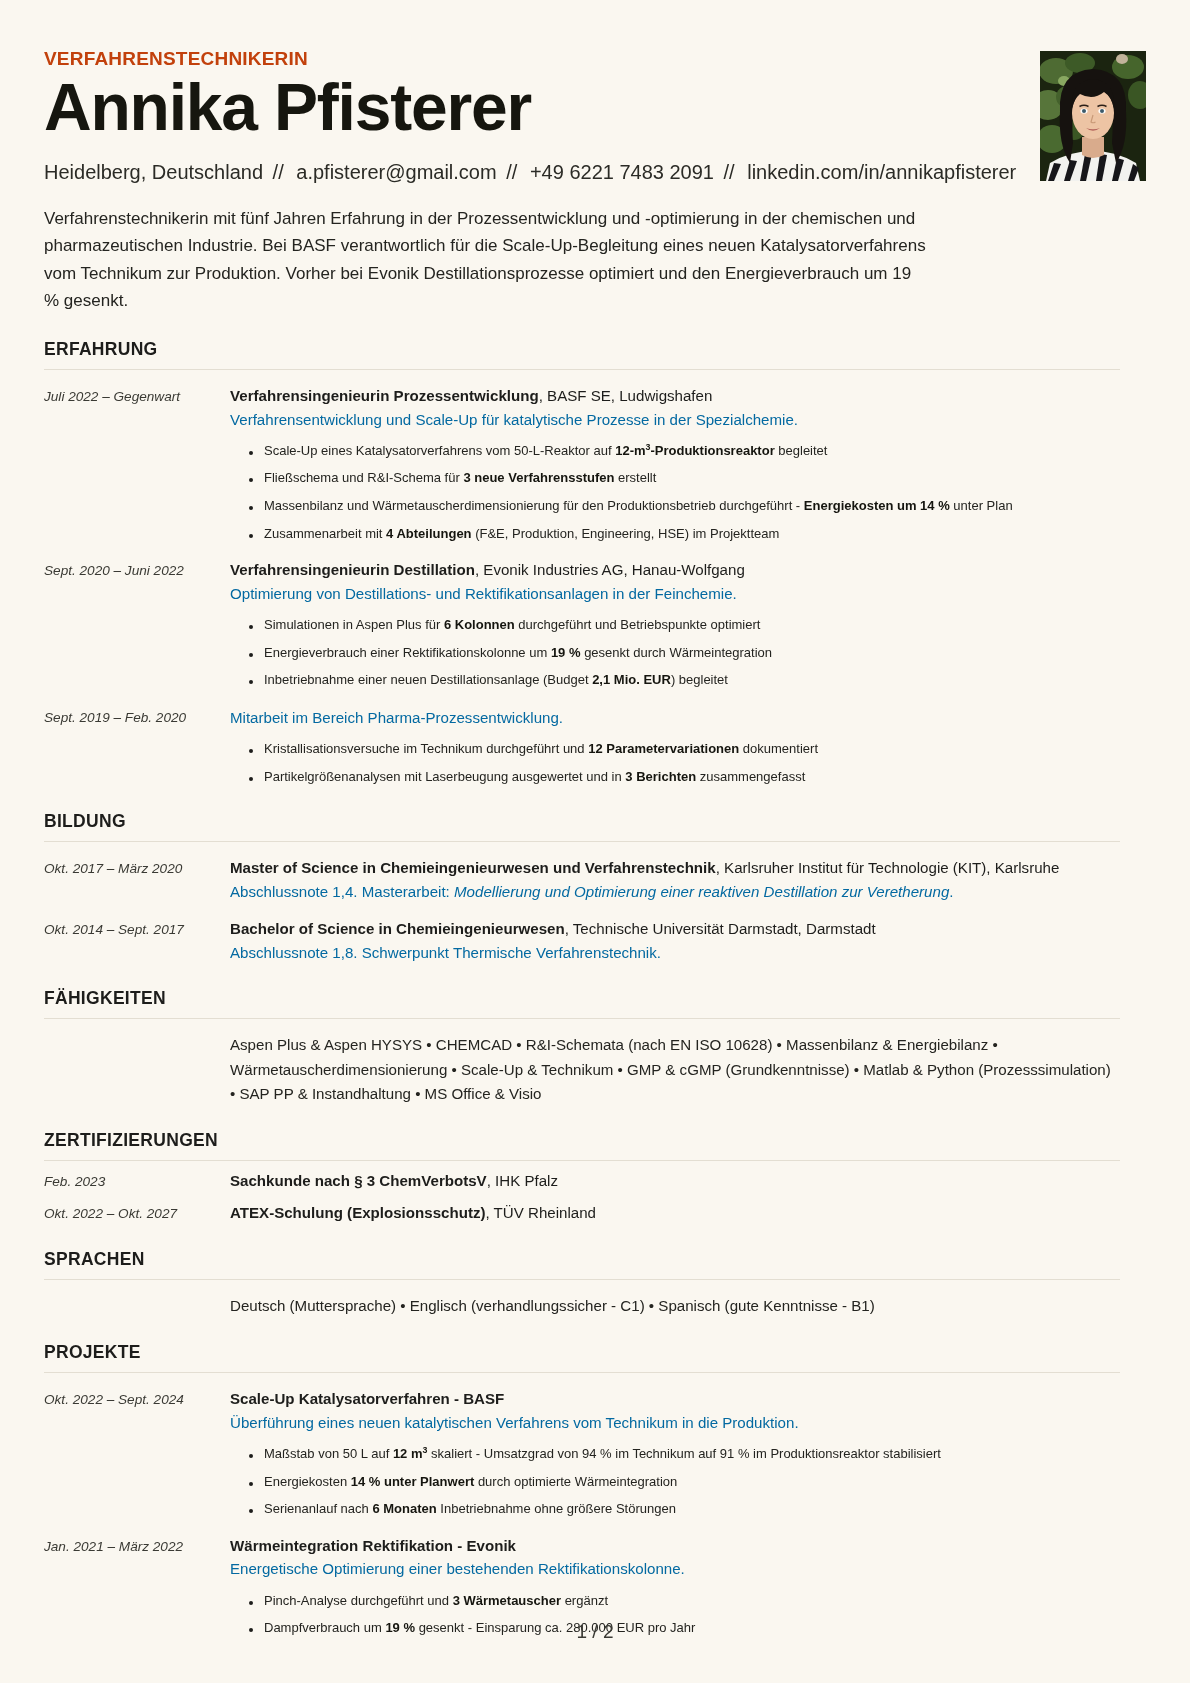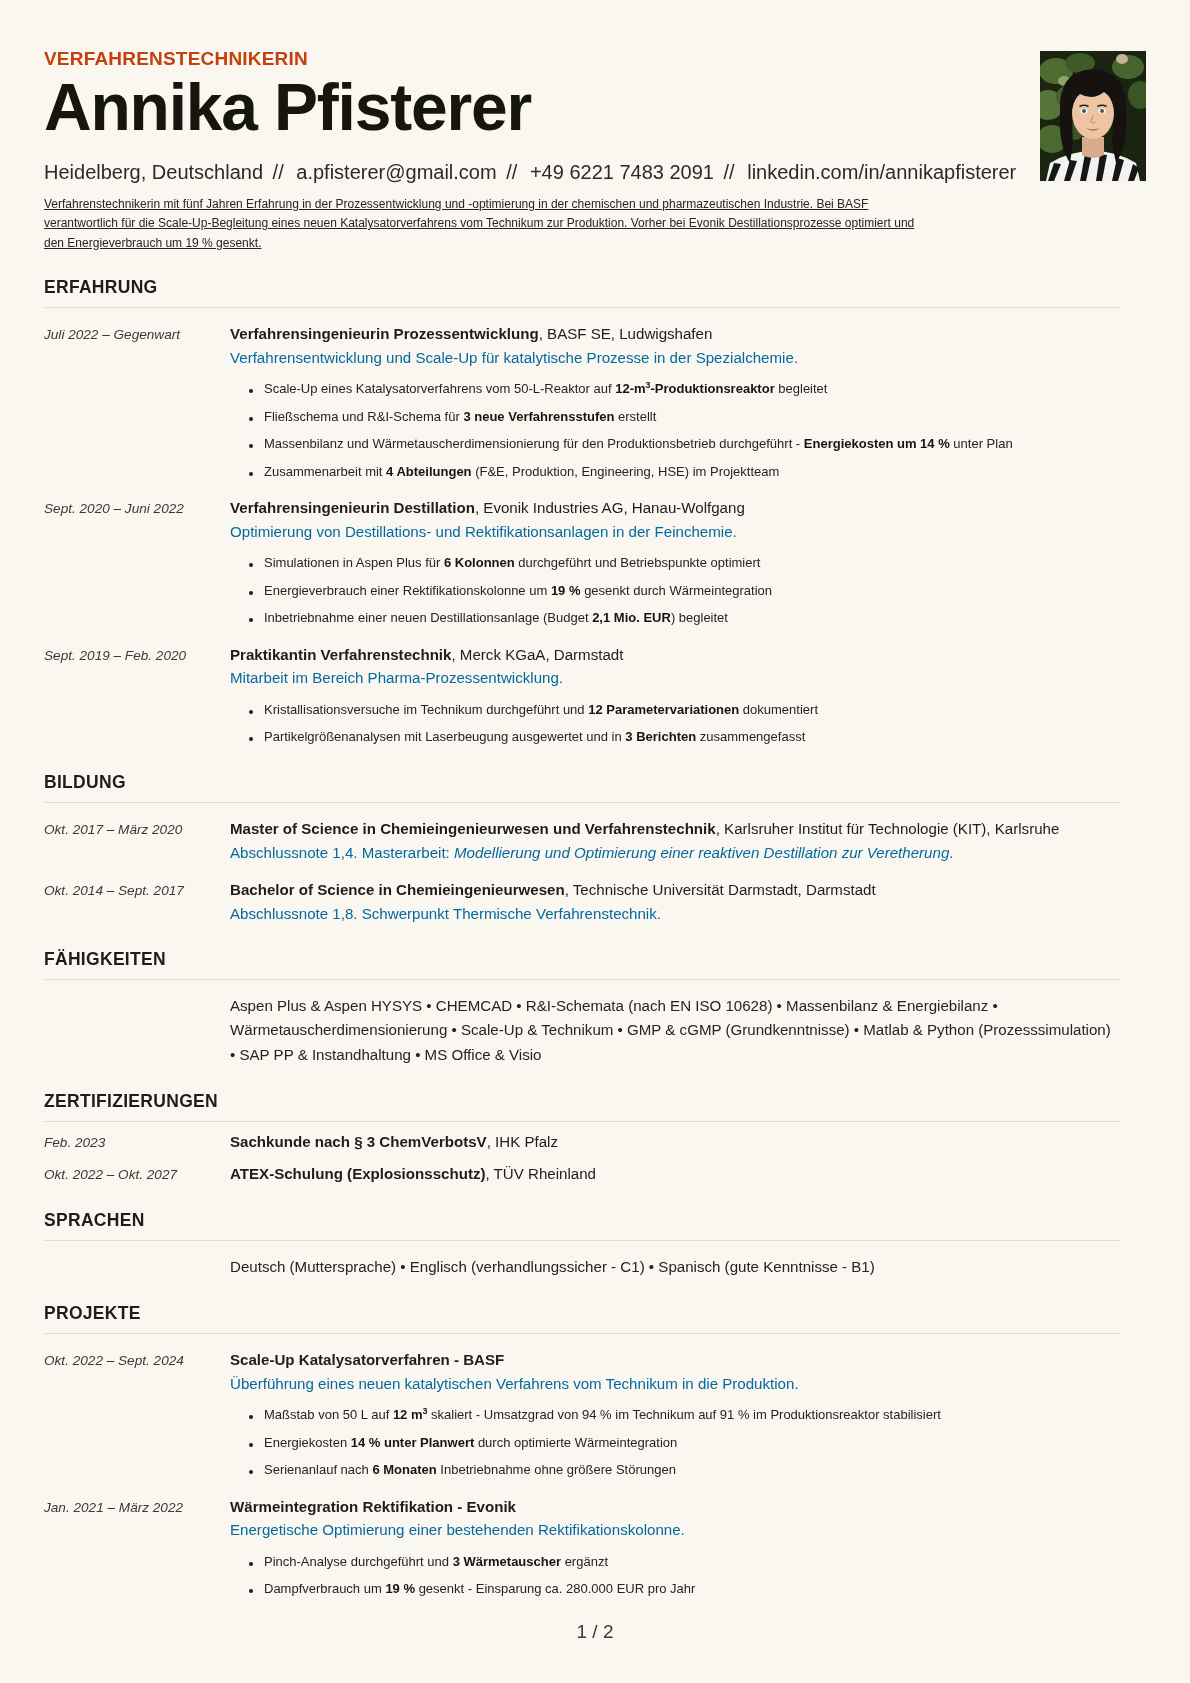--- a/index.html
+++ b/index.html
@@ -50,26 +50,25 @@
     line-height: 1.5;
     color: #2b2b26;
     margin-top: 14px;
     white-space: nowrap;
   }
   .contact-sep {
     padding: 0 7px 0 4px;
     color: #2b2b26;
   }
   .summary {
-    font-size: 12px;
+    font-size: 17px;
     line-height: 1.62;
     color: #242420;
-    margin-top: 8px;
+    margin-top: 18px;
     max-width: 1040px;
-    text-decoration: underline;
   }
 
   .photo {
     position: absolute;
     top: 3px;
     right: -26px;
     width: 106px;
     height: 130px;
     overflow: hidden;
     background: #1e2a14;
@@ -273,21 +272,20 @@
           <li>Simulationen in Aspen Plus für <b>6 Kolonnen</b> durchgeführt und Betriebspunkte optimiert</li>
           <li>Energieverbrauch einer Rektifikationskolonne um <b>19 %</b> gesenkt durch Wärmeintegration</li>
           <li>Inbetriebnahme einer neuen Destillationsanlage (Budget <b>2,1 Mio. EUR</b>) begleitet</li>
         </ul>
       </div>
     </div>
 
     <div class="entry">
       <div class="entry-date">Sept. 2019 – Feb. 2020</div>
       <div class="entry-body">
-        <div class="entry-heading"><b>Praktikantin Verfahrenstechnik</b><span>, Merck KGaA, Darmstadt</span></div>
         <div class="entry-sub">Mitarbeit im Bereich Pharma-Prozessentwicklung.</div>
         <ul class="bullets">
           <li>Kristallisationsversuche im Technikum durchgeführt und <b>12 Parametervariationen</b> dokumentiert</li>
           <li>Partikelgrößenanalysen mit Laserbeugung ausgewertet und in <b>3 Berichten</b> zusammengefasst</li>
         </ul>
       </div>
     </div>
   </div>
 
   <div class="section">

